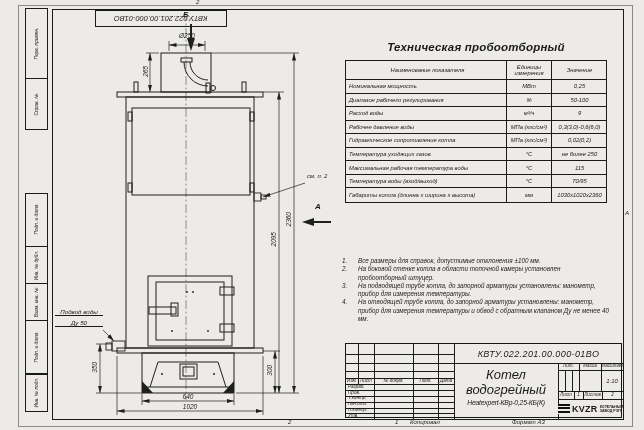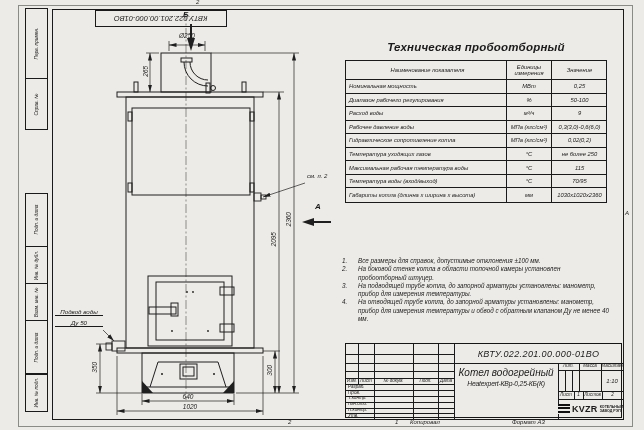--- a/index.html
+++ b/index.html
@@ -41,21 +41,21 @@
   .tb{position:absolute;left:345px;top:343px;width:277px;height:75px;box-sizing:border-box;
       border:1.5px solid #151515;}
   .tb .ln{position:absolute;background:#1a1a1a;}
   .tb .tcell{position:absolute;font-size:4.6px;font-style:italic;display:flex;align-items:center;
              justify-content:center;text-align:center;line-height:1;overflow:hidden;}
   .tb .role{justify-content:flex-start;padding-left:2px;}
   .docnum{position:absolute;left:108px;top:0;width:169px;height:19px;display:flex;align-items:center;
           justify-content:center;font-size:9px;font-style:italic;letter-spacing:0.4px;}
   .pname{position:absolute;left:108px;top:19px;width:104px;height:56px;text-align:center;
          font-style:italic;padding-top:4px;box-sizing:border-box;}
-  .pname .l1{font-size:10px;}
+  .pname .l1{font-size:13px;}
   .pname .l2{font-size:6.8px;letter-spacing:-0.2px;margin-top:2px;}
   .scaleval{position:absolute;left:255px;top:26px;width:22px;height:21px;display:flex;align-items:center;
             justify-content:center;font-size:6px;font-style:italic;}
   .brand{position:absolute;left:212px;top:55px;width:65px;height:20px;display:flex;align-items:center;
          justify-content:center;gap:2px;}
   .brand .logo{width:12px;height:10px;background:repeating-linear-gradient(180deg,#111 0 2px,#edebe7 2px 3.4px);flex:none;}
   .brand .kv{font-weight:bold;font-size:9px;letter-spacing:0.3px;}
   .brand .co{font-size:3.6px;font-weight:bold;line-height:1.2;}
   .footer-lbl{position:absolute;font-size:6px;font-style:italic;}
   .under{border-bottom:0.8px solid #1a1a1a;}

